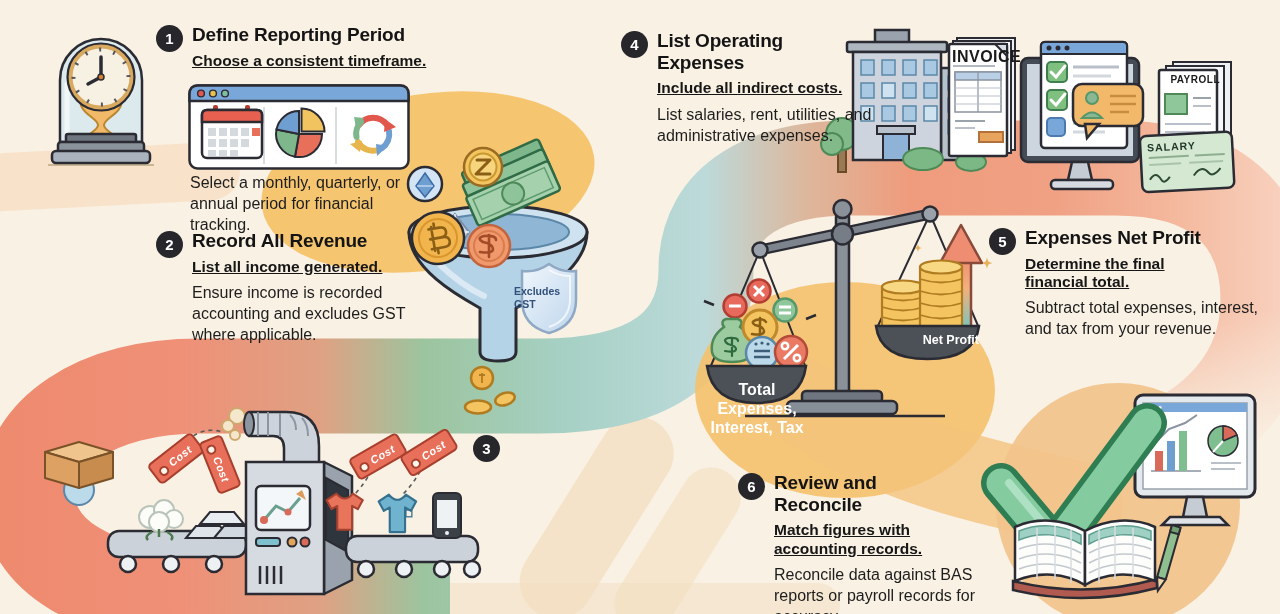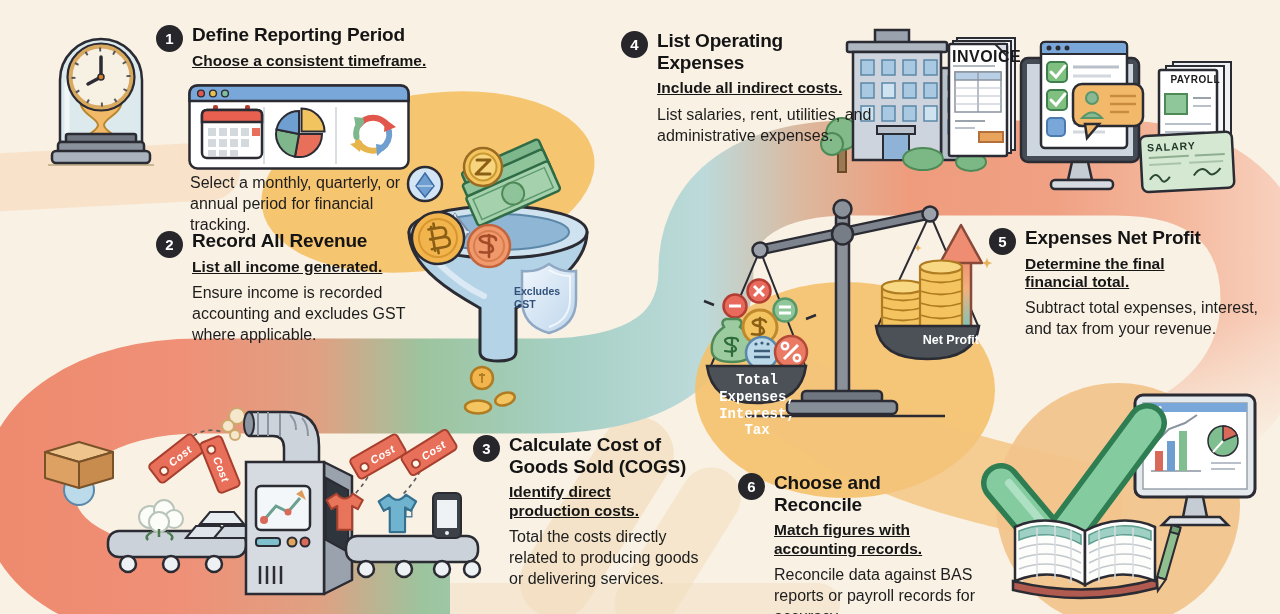--- a/index.html
+++ b/index.html
@@ -493,21 +493,21 @@
         <rect x="192" y="92" width="42" height="40" fill="#f3c45f" stroke="#b07c22" stroke-width="2.2"></rect>
         <path d="M192 102 q21 7 42 0 M192 112 q21 7 42 0 M192 122 q21 7 42 0" fill="none" stroke="#b07c22" stroke-width="1.8"></path>
         <ellipse cx="213" cy="92" rx="21" ry="6.5" fill="#f8d882" stroke="#b07c22" stroke-width="2.2"></ellipse>
         <rect x="230" y="72" width="42" height="60" fill="#f3c45f" stroke="#b07c22" stroke-width="2.2"></rect>
         <path d="M230 84 q21 7 42 0 M230 96 q21 7 42 0 M230 108 q21 7 42 0 M230 120 q21 7 42 0" fill="none" stroke="#b07c22" stroke-width="1.8"></path>
         <ellipse cx="251" cy="72" rx="21" ry="6.5" fill="#f8d882" stroke="#b07c22" stroke-width="2.2"></ellipse>
       </g>
       <path d="M186 131 Q190 164 237.5 164 Q285 164 289 131 Z" fill="#4b5157" stroke="#2b2b33" stroke-width="2.5"></path>
     </svg>
   </div>
-  <div class="ill-label pre" style="left:707px;top:372px;width:100px;text-align:center;font-size:14px;line-height:1.2;color:#ffffff;font-family:Liberation Mono, monospace;">Total Expenses,
+  <div class="ill-label pre" style="left:707px;top:380px;width:100px;text-align:center;font-size:16px;line-height:1.2;color:#ffffff;">Total Expenses,
 Interest, Tax</div>
   <div class="ill-label" style="left:884px;top:333px;width:95px;text-align:right;font-size:12.5px;color:#ffffff;">Net Profit</div>
 
   <div class="scene" style="left:985px;top:385px">
     <svg width="295" height="228" viewBox="0 0 295 228">
 
       <g>
         <rect x="150" y="10" width="120" height="102" rx="8" fill="#e4e9ee" stroke="#2b2b33" stroke-width="3"></rect>
         <rect x="158" y="18" width="104" height="86" fill="#ffffff" stroke="#99a2ab" stroke-width="1.5"></rect>
         <rect x="158" y="18" width="104" height="9" fill="#7aa7d9"></rect>
@@ -572,25 +572,20 @@
         <div class="title">Record All Revenue</div>
         <div class="subtitle">List all income generated.</div>
         <div class="desc" style="width:240px">Ensure income is recorded accounting and excludes GST where applicable.</div>
       </div>
     </div>
   </div>
 
   <div class="step" style="left:473px;top:434px;width:245px">
     <div class="step-head">
       <div class="badge">3</div>
-      <div>
-        <div class="title" style="width:200px">Calculate Cost of Goods Sold (COGS)</div>
-        <div class="subtitle" style="width:160px">Identify direct production costs.</div>
-        <div class="desc" style="width:200px">Total the costs directly related to producing goods or delivering services.</div>
-      </div>
     </div>
   </div>
 
   <div class="step" style="left:621px;top:30px;width:250px">
     <div class="step-head">
       <div class="badge">4</div>
       <div>
         <div class="title" style="width:165px">List Operating Expenses</div>
         <div class="subtitle">Include all indirect costs.</div>
         <div class="desc" style="width:215px">List salaries, rent, utilities, and administrative expenses.</div>
@@ -606,20 +601,20 @@
         <div class="subtitle" style="width:190px">Determine the final financial total.</div>
         <div class="desc" style="width:235px">Subtract total expenses, interest, and tax from your revenue.</div>
       </div>
     </div>
   </div>
 
   <div class="step" style="left:738px;top:472px;width:255px">
     <div class="step-head">
       <div class="badge">6</div>
       <div>
-        <div class="title" style="width:135px">Choose and Reconcile</div>
+        <div class="title" style="width:135px">Review and Reconcile</div>
         <div class="subtitle" style="width:210px">Match figures with accounting records.</div>
         <div class="desc" style="width:240px">Reconcile data against BAS reports or payroll records for accuracy.</div>
       </div>
     </div>
   </div>
 
 </div>
 
 </body></html>

